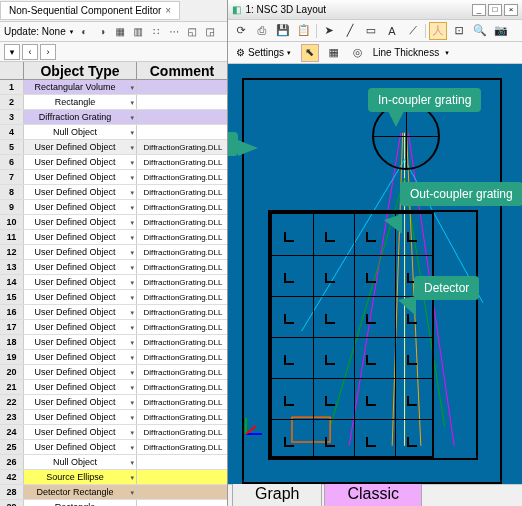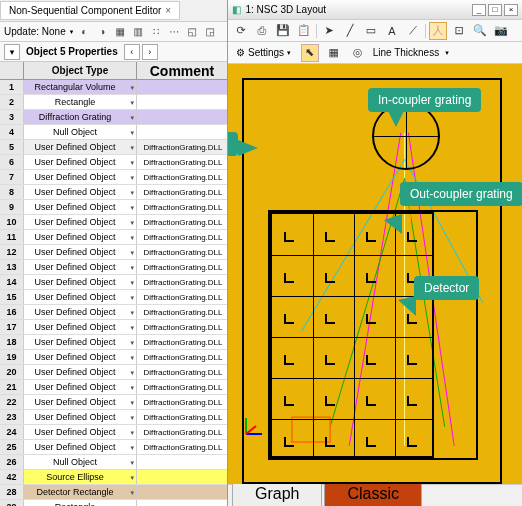--- a/index.html
+++ b/index.html
@@ -11,21 +11,21 @@
 .tab { padding: 3px 8px; background: #fff; border: 1px solid #ccc; display: flex; align-items: center; gap: 4px; font-size: 10px; }
 .tab .close { cursor: pointer; color: #666; }
 .update-bar { height: 20px; display: flex; align-items: center; padding: 2px 4px; gap: 4px; background: #f8f8f8; border-bottom: 1px solid #ccc; }
 .update-label { font-size: 10px; }
 .toolbar-icon { width: 14px; height: 14px; display: inline-flex; align-items: center; justify-content: center; font-size: 10px; color: #444; }
 .nav-bar { height: 20px; display: flex; align-items: center; padding: 2px 4px; gap: 2px; background: #f8f8f8; border-bottom: 1px solid #ccc; }
 .nav-btn { width: 16px; height: 16px; border: 1px solid #aaa; background: #fff; font-size: 9px; display: flex; align-items: center; justify-content: center; }
 .nav-text { font-size: 10px; font-weight: bold; padding: 0 4px; }
 .table-header { display: flex; height: 18px; background: #e8e8e8; border-bottom: 1px solid #999; }
 .th-num { width: 24px; border-right: 1px solid #999; }
-.th-type { flex: 1; border-right: 1px solid #999; text-align: center; font-size: 10px; line-height: 18px; font-weight: bold; }
+.th-type { flex: 1; border-right: 1px solid #999; text-align: center; font-size: 14px; line-height: 18px; font-weight: bold; }
 .th-comment { width: 90px; text-align: center; font-size: 14px; line-height: 18px; font-weight: bold; }
 .table-body { flex: 1; overflow-y: auto; }
 .row { display: flex; height: 15px; border-bottom: 1px solid #ddd; background: #fff; }
 .row.highlight-purple { background: #d4c8f0; }
 .row.highlight-grey { background: #eee; }
 .row.highlight-yellow { background: #ffff66; }
 .row.highlight-tan { background: #e0c8a8; }
 .cell-num { width: 24px; border-right: 1px solid #ccc; text-align: center; font-size: 9px; line-height: 15px; background: #e8e8e8; font-weight: bold; }
 .cell-type { flex: 1; border-right: 1px solid #ccc; text-align: center; font-size: 9px; line-height: 15px; padding-right: 10px; position: relative; white-space: nowrap; overflow: hidden; }
 .cell-type::after { content: "▾"; position: absolute; right: 2px; top: 0; font-size: 7px; color: #555; }
@@ -36,34 +36,34 @@
 .right-title-bar { height: 20px; display: flex; align-items: center; padding: 0 4px; background: linear-gradient(#fdfdfd,#e0e0e0); border-bottom: 1px solid #ccc; justify-content: space-between; }
 .right-title { display: flex; align-items: center; gap: 4px; font-size: 10px; }
 .window-controls { display: flex; gap: 2px; }
 .win-btn { width: 14px; height: 12px; border: 1px solid #999; background: #fff; font-size: 8px; display: flex; align-items: center; justify-content: center; }
 .right-toolbar { height: 22px; display: flex; align-items: center; padding: 2px 4px; gap: 3px; background: #f8f8f8; border-bottom: 1px solid #ccc; }
 .right-toolbar .sep { width: 1px; height: 14px; background: #ccc; }
 .tb-btn { width: 18px; height: 18px; display: flex; align-items: center; justify-content: center; font-size: 11px; color: #333; }
 .tb-btn.active { background: #ffe9b3; border: 1px solid #d9a846; }
 .right-toolbar2 { height: 22px; display: flex; align-items: center; padding: 2px 4px; gap: 6px; background: #f8f8f8; border-bottom: 1px solid #ccc; }
 .settings-btn { display: flex; align-items: center; gap: 3px; font-size: 10px; padding: 2px 4px; }
-.viewport { flex: 1; position: relative; background: #eab308; overflow: hidden; text-decoration: underline; }
+.viewport { flex: 1; position: relative; background: #0369a1; overflow: hidden; text-decoration: underline; }
 .outer-frame { position: absolute; left: 14px; top: 14px; width: 260px; height: 406px; border: 2px solid #000; }
 .coupler-circle { position: absolute; left: 144px; top: 38px; width: 68px; height: 68px; border: 2px solid #000; border-radius: 50%; }
 .coupler-circle::before { content: ""; position: absolute; left: 0; right: 0; top: 50%; border-top: 1px solid #000; }
 .coupler-circle::after { content: ""; position: absolute; top: 0; bottom: 0; left: 50%; border-left: 1px solid #000; }
 .grid-area { position: absolute; left: 42px; top: 148px; width: 164px; height: 246px; border: 2px solid #000; }
 .grid-area .vline { position: absolute; top: 0; bottom: 0; border-left: 1px solid #000; }
 .grid-area .hline { position: absolute; left: 0; right: 0; border-top: 1px solid #000; }
 .cell-mark { position: absolute; width: 10px; height: 10px; border-left: 2px solid #000; border-bottom: 2px solid #000; }
 .detector-box { position: absolute; left: 40px; top: 146px; width: 210px; height: 250px; border: 2px solid #000; }
 .axis-triad { position: absolute; left: 14px; bottom: 46px; width: 24px; height: 24px; }
 .bottom-tabs { height: 22px; display: flex; align-items: flex-end; padding: 0 4px; background: #f0f0f0; border-top: 1px solid #ccc; }
 .btab { padding: 3px 22px; font-size: 16px; border: 1px solid #aaa; border-bottom: none; background: #eee; margin-right: 2px; }
-.btab.active { background: #c2410c; }
+.btab.active { background: #f0abfc; }
 
 
 .callout { position: absolute; background: #2aa083; color: #fff; font-size: 12px; padding: 5px 10px; border-radius: 4px; white-space: nowrap; text-align: center; z-index: 10; }
 .callout-tail { position: absolute; width: 0; height: 0; z-index: 9; }
 .tail-down { border-left: 8px solid transparent; border-right: 8px solid transparent; border-top: 16px solid #2aa083; }
 .tail-right { border-top: 8px solid transparent; border-bottom: 8px solid transparent; border-left: 20px solid #2aa083; }
 .tail-left { border-top: 8px solid transparent; border-bottom: 8px solid transparent; border-right: 20px solid #2aa083; }
 
 svg.rays { position: absolute; left: 0; top: 0; width: 100%; height: 100%; pointer-events: none; }
 </style>
@@ -84,21 +84,20 @@
     <span class="toolbar-icon">◑</span>
     <span class="toolbar-icon">▦</span>
     <span class="toolbar-icon">▥</span>
     <span class="toolbar-icon">∷</span>
     <span class="toolbar-icon">⋯</span>
     <span class="toolbar-icon">◱</span>
     <span class="toolbar-icon">◲</span>
   </div>
   <div class="nav-bar">
     <span class="nav-btn">▾</span>
-    <span class="nav-text">Object 5 Properties</span>
     <span class="nav-btn">‹</span>
     <span class="nav-btn">›</span>
   </div>
   <div class="table-header">
     <div class="th-num"></div>
     <div class="th-type">Object Type</div>
     <div class="th-comment">Comment</div>
   </div>
   <div class="table-body" id="table-body">
       <div class="row highlight-purple">

